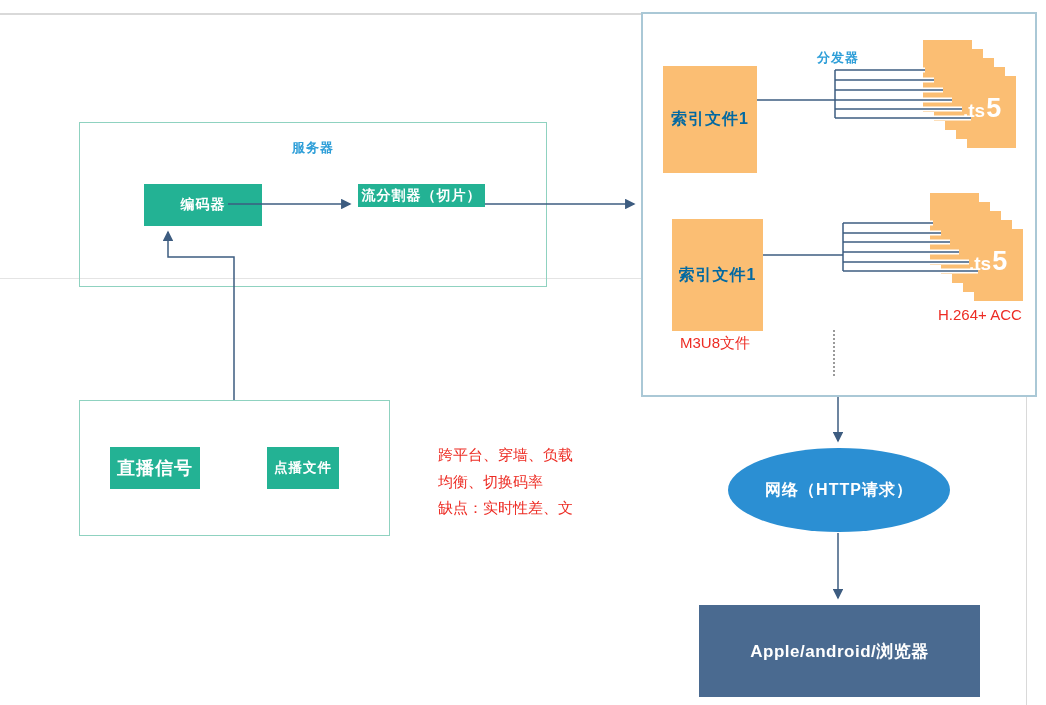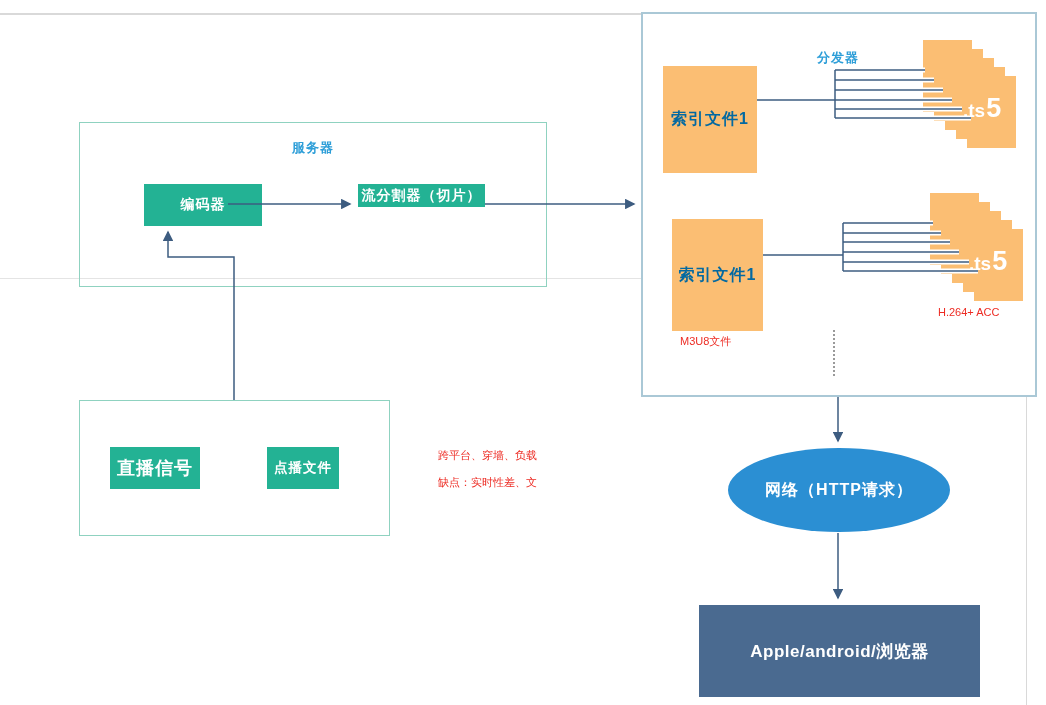--- a/index.html
+++ b/index.html
@@ -44,21 +44,21 @@
   .stack{z-index:2;}
 
   .ts-label{
     z-index:3;color:#ffffff;font-weight:bold;font-size:19px;
     display:flex;align-items:baseline;white-space:nowrap;
   }
   .ts-label .ts-count{font-size:27px;font-weight:600;margin-left:1px;}
 
   .red-note{
     color:var(--red-note,#ed2c24);
-    font-size:11px;z-index:3;white-space:nowrap;
+    font-size:15px;z-index:3;white-space:nowrap;
   }
   .annotation{line-height:26.5px;}
 
   .ellipse{
     background:var(--ellipse-blue,#2b8fd3);
     border-radius:50%;
     color:#ffffff;font-weight:bold;font-size:16px;
     display:flex;align-items:center;justify-content:center;
     z-index:2;letter-spacing:1px;
   }
@@ -90,20 +90,21 @@
   <div class="abs group-title" style="left:292px;top:139px;">服务器</div>
   <div class="abs node-green" style="left:110px;top:184px;width:118px;height:42px;margin-left:34px;">编码器</div>
   <div class="abs node-green" style="left:358px;top:184px;width:127px;height:23px;">流分割器（切片）</div>
 
   <div class="abs group-box" style="left:79px;top:400px;width:311px;height:136px;"></div>
   <div class="abs node-green" style="left:110px;top:447px;width:90px;height:42px;font-size:18px;text-align:center;">直播信号</div>
   <div class="abs node-green" style="left:267px;top:447px;width:72px;height:42px;font-size:13.5px;">点播文件</div>
 
   <div class="abs red-note annotation" style="left:438px;top:442px;">
     <div>跨平台、穿墙、负载</div>
+    <div>均衡、切换码率</div>
     <div>缺点：实时性差、文</div>
   </div>
 
   <div class="abs dist-box" style="left:641px;top:12px;width:396px;height:385px;"></div>
   <div class="abs group-title" style="left:817px;top:22px;margin-top:27px;">分发器</div>
 
   <div class="abs node-orange" style="left:663px;top:45px;width:94px;height:107px;">索引文件1</div>
   <div class="abs stack">
     <div class="page" style="left:923px;top:40px;"></div>
     <div class="page" style="left:934px;top:49px;"></div>

